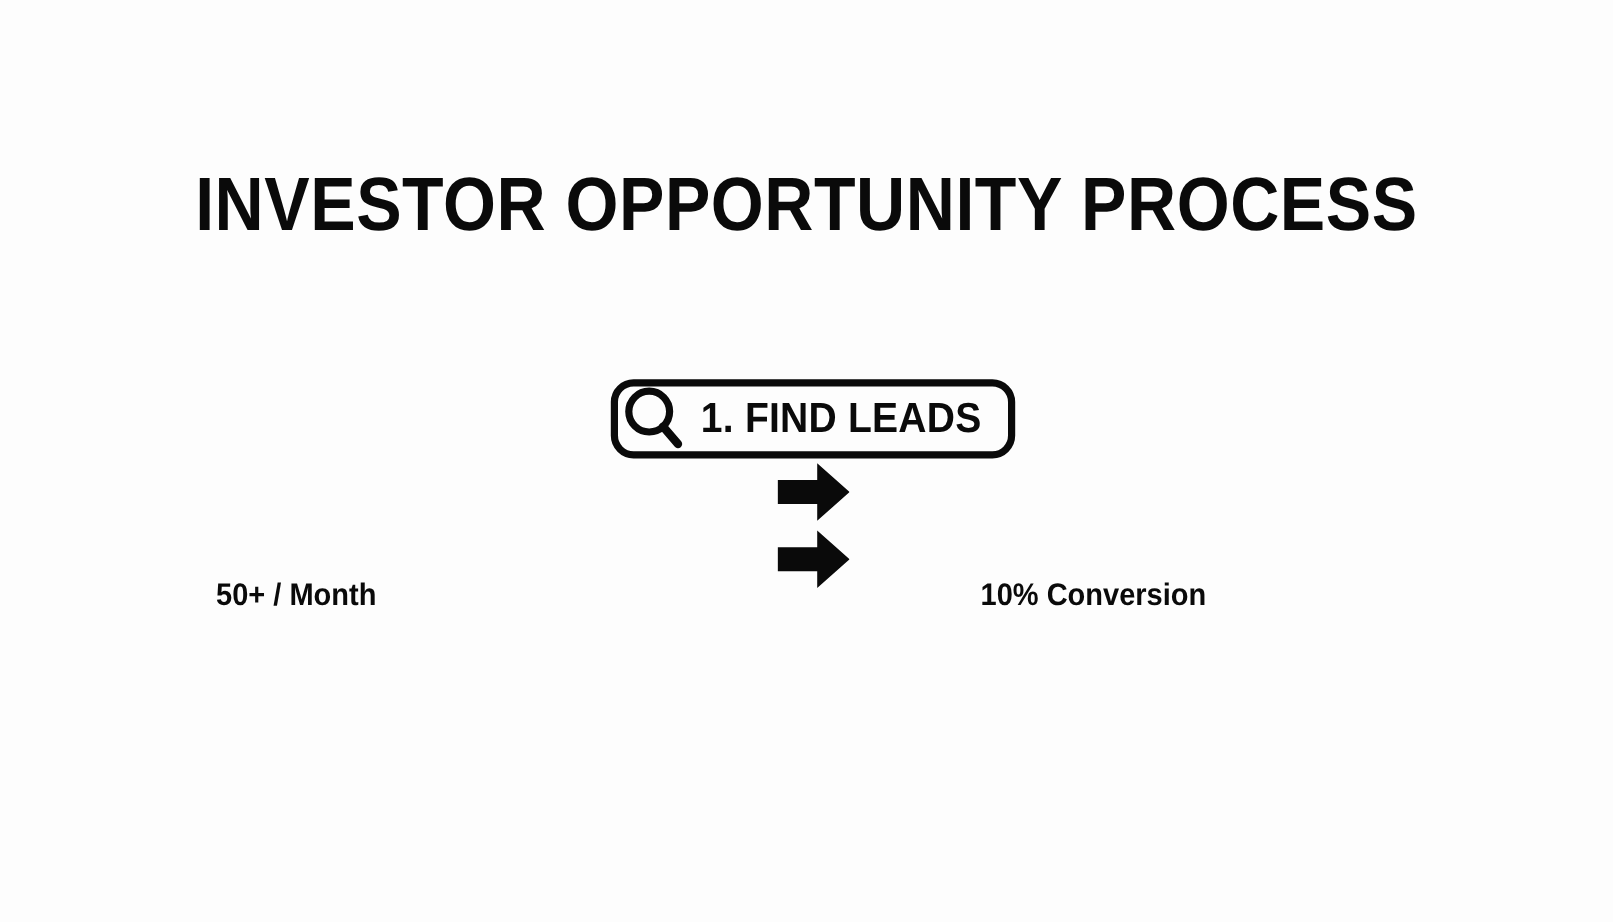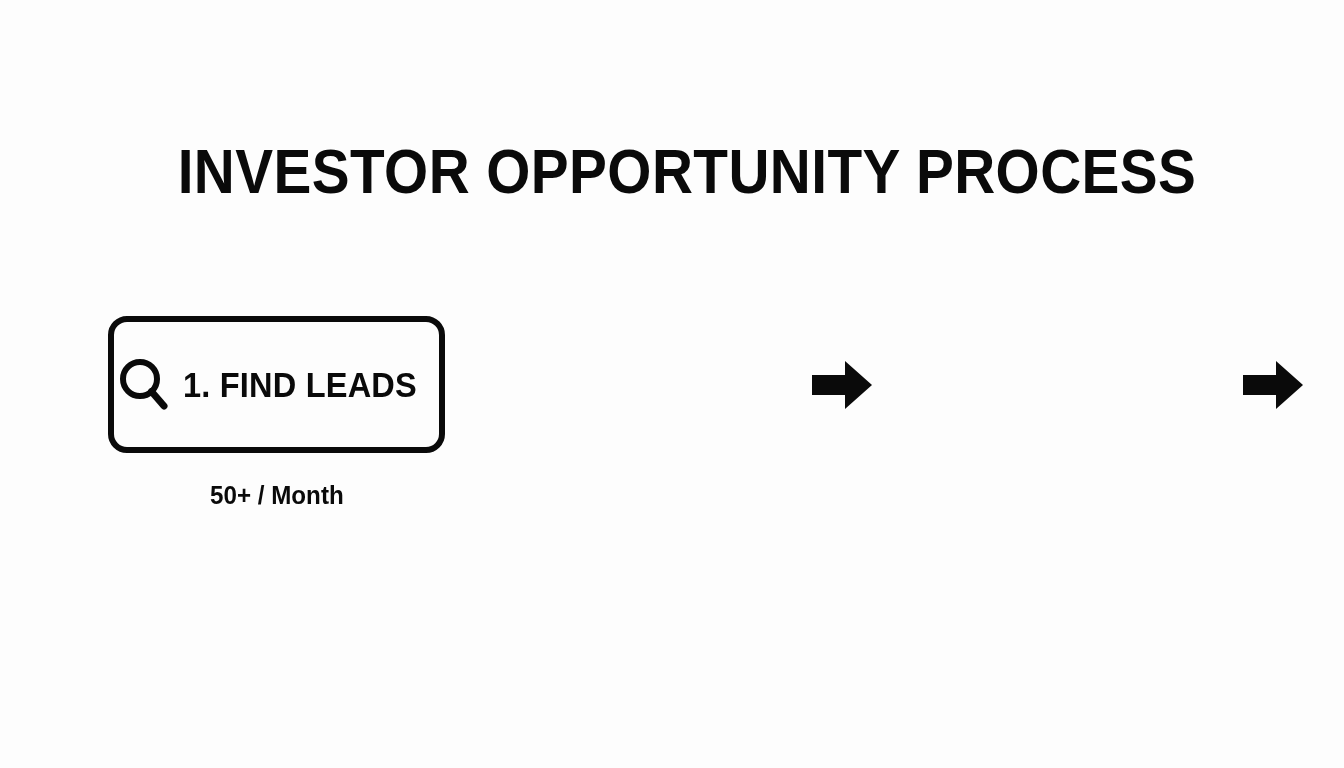--- a/index.html
+++ b/index.html
@@ -11,21 +11,20 @@
     height: 768px;
     background: #fdfdfd;
     font-family: "Liberation Sans", sans-serif;
     overflow: hidden;
     position: relative;
   }
 
   #page-root {
     position: absolute;
     inset: 0;
-    margin-left: 30px;
   }
 
   
   .title {
     position: absolute;
     left: 0;
     right: 0;
     top: 136px;
     text-align: center;
     font-family: "Liberation Sans Narrow", "Liberation Sans", sans-serif;
@@ -40,20 +39,21 @@
   }
 
   
   .flow {
     position: absolute;
     left: 78px;
     top: 316px;
     width: 1199px;
     height: 137px;
     display: flex;
+    flex-direction: column;
     align-items: center;
     justify-content: space-between;
   }
 
   .step-box {
     box-sizing: border-box;
     width: 337px;
     height: 137px;
     border: 6px solid #0a0a0a;
     border-radius: 19px;
@@ -159,16 +159,19 @@
     </div>
 
 
   </div>
 
   <div class="captions">
     <div class="caption-slot">
       <span class="caption-text">50+ / Month</span>
     </div>
     <div class="caption-gap"></div>
+    <div class="caption-slot">
+      <span class="caption-text">10% Conversion</span>
+    </div>
     <div class="caption-gap"></div>
   </div>
 
 </div>
 
 </body></html>

